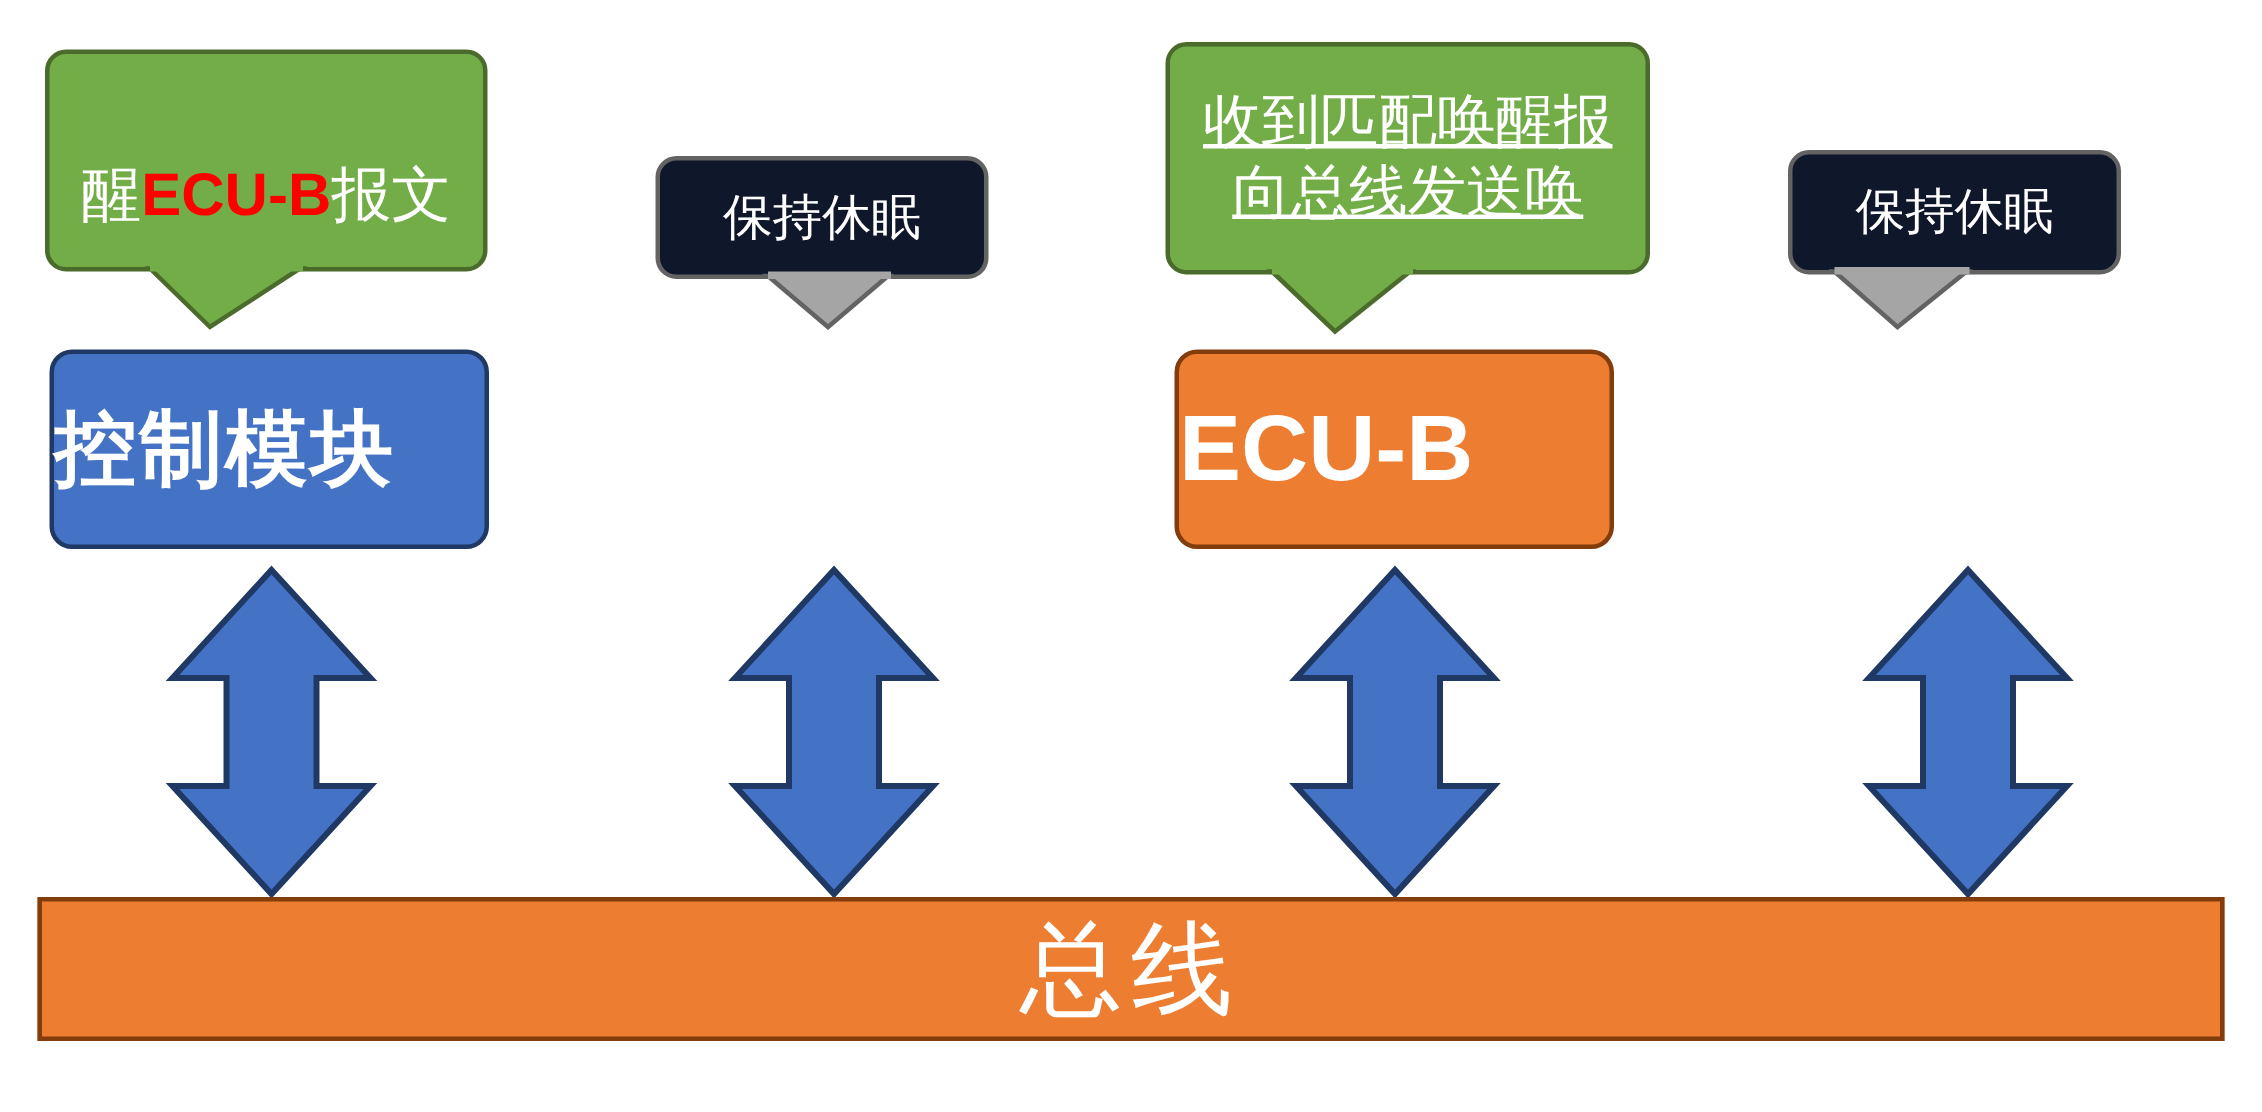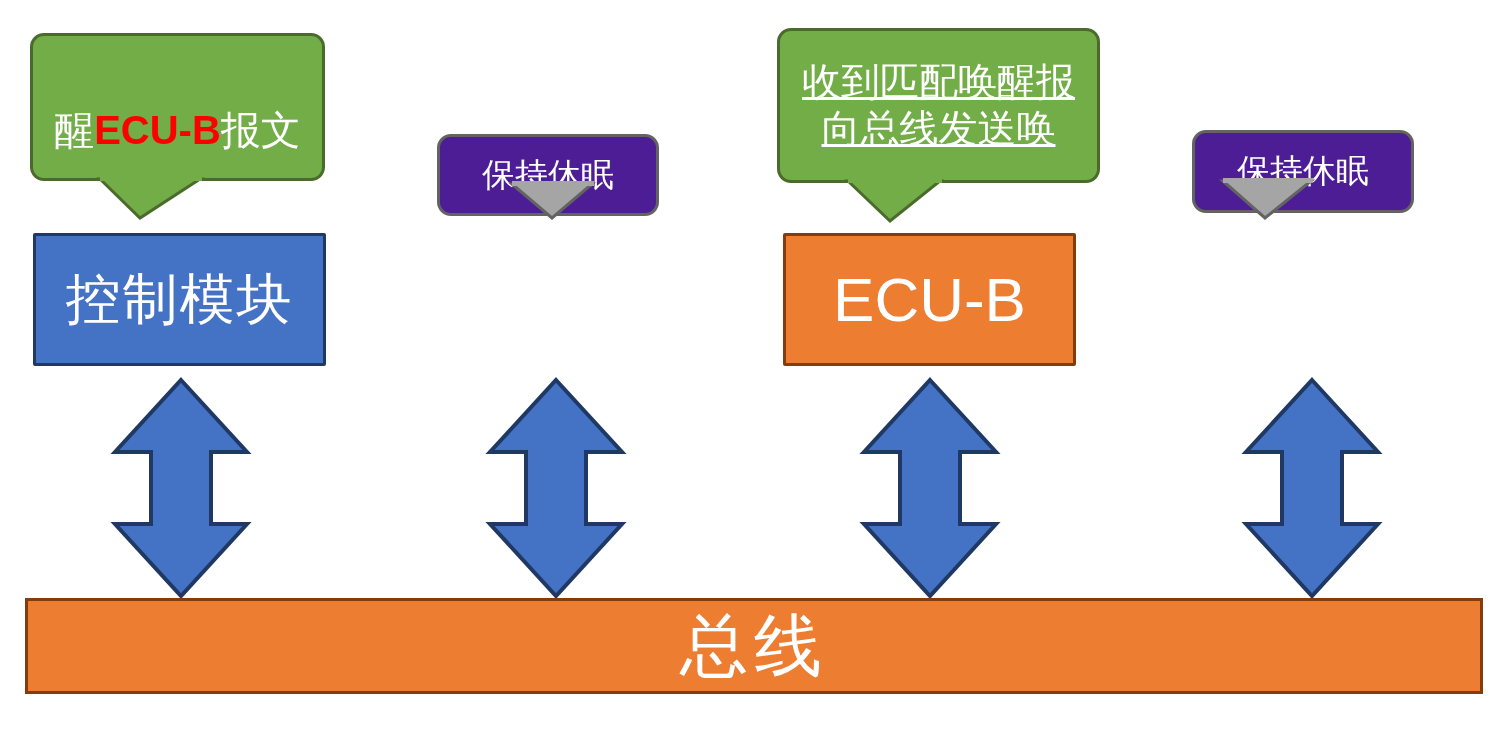--- a/index.html
+++ b/index.html
@@ -30,47 +30,46 @@
     color: #ffffff;
     line-height: 1.18;
     padding: 4px 10px;
     z-index: 3;
   }
   .callout-green {
     background: #72AD48;
     border: 3px solid #4B6B2D;
   }
   .callout-gray {
-    background: #4c1d95;
+    background: #0f172a;
     border: 3px solid #636363;
-    margin-top: 30px;
   }
   .callout .c-text {
     display: block;
     width: 100%;
   }
   .red-word { color: #FF0000; font-weight: 700; }
 
   
   .tail {
     position: absolute;
     z-index: 4;
     overflow: visible;
   }
 
   
   .node {
     position: absolute;
     box-sizing: border-box;
-    border-radius: 2px;
+    border-radius: 15px;
     display: flex;
     align-items: center;
-    justify-content: center;
     color: #ffffff;
     z-index: 3;
+    font-weight: bold;
   }
   .node-blue {
     background: #4472C4;
     border: 3px solid #1F3864;
   }
   .node-orange {
     background: #ED7D31;
     border: 3px solid #833C0B;
   }
   .node-label-cjk { font-size: 55px; letter-spacing: 2px; }

